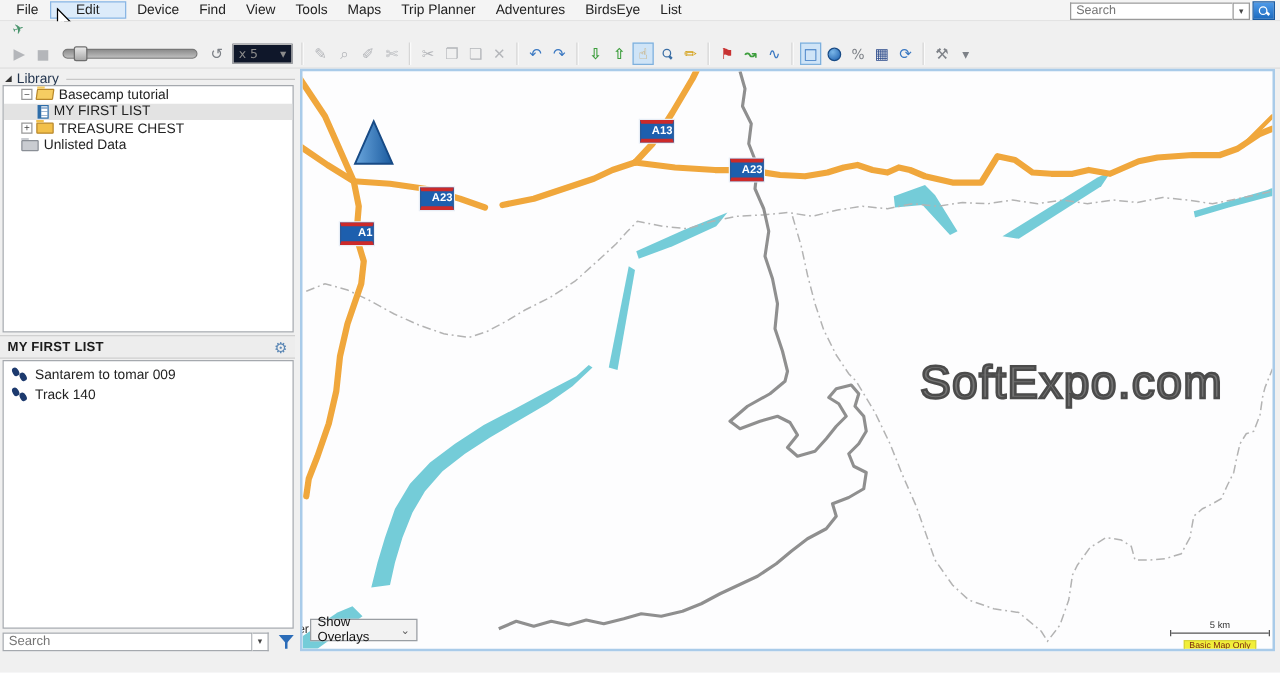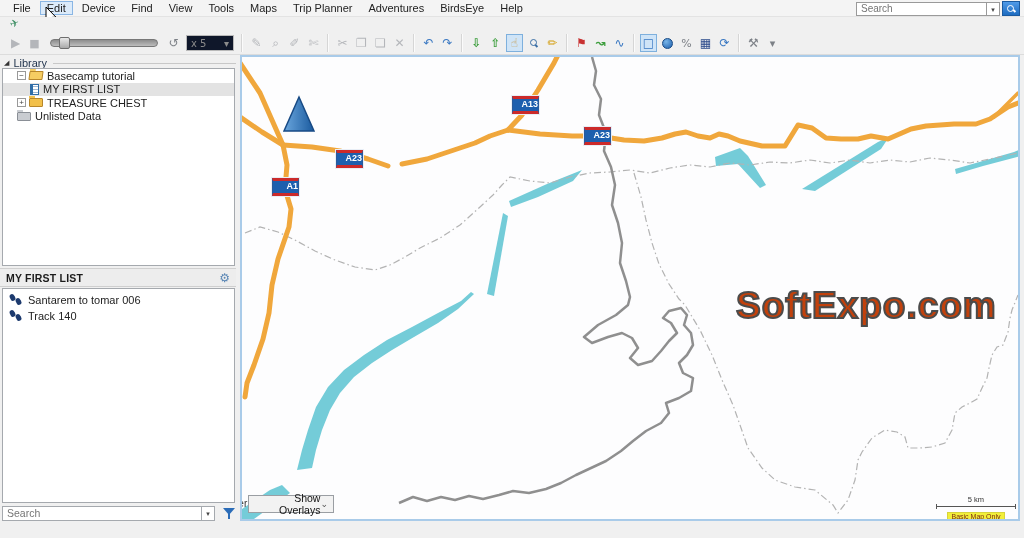--- a/index.html
+++ b/index.html
@@ -2,21 +2,21 @@
 <html><head>
 <meta charset="utf-8">
 <style>
   * { margin:0; padding:0; box-sizing:border-box; }
   html,body { width:1024px; height:538px; overflow:hidden; }
   body { font-family:"Liberation Sans", sans-serif; font-size:11px; background:#f0f0f0; position:relative; color:#222; }
 
   
   .menubar { position:absolute; left:0; top:0; width:1024px; height:17px; background:#f4f4f4; border-bottom:1px solid #e3e3e3; display:flex; align-items:center; padding-left:6px; }
   .menu-item { padding:1px 7px; margin-right:2px; cursor:default; }
-  .menu-item.active { background:#dcebfa; border:1px solid #8ab6e4; padding:0 6px; }
+  .menu-item.active { background:#dcebfa; border:1px solid #8ab6e4; padding:0 20px; }
   .top-search { position:absolute; right:4px; top:1px; display:flex; align-items:center; }
   .top-search input { width:130px; height:14px; border:1px solid #9a9a9a; border-right:none; font-size:10px; padding:0 4px; font-family:"Liberation Sans",sans-serif; }
   .top-search .caret-box { width:14px; height:14px; border:1px solid #9a9a9a; background:#fff; font-size:7px; color:#444; text-align:center; line-height:13px; }
   .search-btn { width:18px; height:15px; margin-left:2px; background:linear-gradient(#4f9ae8,#1e6cc0); border:1px solid #1a5aa0; display:flex; align-items:center; justify-content:center; }
   .mag { position:relative; width:8px; height:8px; display:inline-block; }
   .mag::before { content:""; position:absolute; left:0; top:0; width:5px; height:5px; border:1.5px solid #fff; border-radius:50%; }
   .mag::after { content:""; position:absolute; left:5.5px; top:5.5px; width:3px; height:1.6px; background:#fff; transform:rotate(45deg); }
   .mag.dark::before { border-color:#3a6ea5; } .mag.dark::after { background:#3a6ea5; }
 
   
@@ -74,22 +74,22 @@
   .bottom-search { position:absolute; left:2px; top:450px; width:236px; height:16px; display:flex; align-items:center; }
   .bottom-search input { width:200px; height:15px; border:1px solid #a5a9ae; font-size:10.5px; padding:0 4px; font-family:"Liberation Sans",sans-serif; }
   .bottom-search .caret-box { width:13px; height:15px; background:#fff; border:1px solid #a5a9ae; border-left:none; font-size:7px; text-align:center; line-height:14px; color:#444; }
   .funnel { position:relative; width:14px; height:13px; margin-left:7px; }
   .funnel::before { content:""; position:absolute; left:1px; top:1px; border-left:6px solid transparent; border-right:6px solid transparent; border-top:7px solid #2b6cb8; }
   .funnel::after { content:""; position:absolute; left:5.5px; top:6px; width:2px; height:6px; background:#2b6cb8; }
 
   
   .maparea { position:absolute; left:240px; top:55px; width:780px; height:466px; border:2px solid #a9cbe9; background:#fdfdfe; overflow:hidden; }
   .shield { position:absolute; width:27px; height:18px; background:#1d5fae; border:1px solid #2a5a9a; border-top:3px solid #cc2a2a; border-bottom:3px solid #cc2a2a; color:#fff; font-size:9px; font-weight:bold; text-align:right; line-height:10px; font-family:"Liberation Sans",sans-serif; box-shadow:0 0 0 1px #e8eef6; }
-  .watermark { position:absolute; left:494px; top:228px; font-size:37px; font-weight:bold; color:#c2410c; -webkit-text-stroke:2px #4b4b4b; text-shadow:0 0 1px #555; letter-spacing:1px; }
-  .overlay-dd { position:absolute; left:6px; top:438px; width:86px; height:18px; background:#f2f2f2; border:1px solid #9a9ea3; display:flex; align-items:center; justify-content:space-between; padding:0 5px; font-size:10.5px; color:#111;text-align:right; }
+  .watermark { position:absolute; left:494px; top:228px; font-size:37px; font-weight:normal; color:#737373; -webkit-text-stroke:2px #4b4b4b; text-shadow:0 0 1px #555; letter-spacing:1px; }
+  .overlay-dd { position:absolute; left:6px; top:438px; width:86px; height:18px; background:#f2f2f2; border:1px solid #9a9ea3; display:flex; align-items:center; justify-content:space-between; padding:0 5px; font-size:10.5px; color:#111; }
   .overlay-dd .chev { font-size:9px; color:#555; }
   .partial-label { position:absolute; left:-7px; top:441px; font-size:10px; color:#333; }
   .scalebar { position:absolute; left:694px; top:438px; width:80px; text-align:center; }
   .scalebar .dist { font-size:7.5px; color:#333; }
   .scalebar .bar { position:relative; height:5px; border-left:1px solid #555; border-right:1px solid #555; }
   .scalebar .bar::after { content:""; position:absolute; left:0; right:0; top:2px; border-top:1px solid #555; }
   .scalebar .mode { display:inline-block; margin-top:1px; background:#f2ef39; color:#7a2a12; font-size:7px; padding:0 3px; border:1px solid #d8d43a; }
 
   .cursor-svg { position:absolute; left:44px; top:6px; }
 </style>
@@ -100,21 +100,21 @@
   <span class="menu-item">File</span>
   <span class="menu-item active">Edit</span>
   <span class="menu-item">Device</span>
   <span class="menu-item">Find</span>
   <span class="menu-item">View</span>
   <span class="menu-item">Tools</span>
   <span class="menu-item">Maps</span>
   <span class="menu-item">Trip Planner</span>
   <span class="menu-item">Adventures</span>
   <span class="menu-item">BirdsEye</span>
-  <span class="menu-item">Help</span>
+  <span class="menu-item">List</span>
   <div class="top-search">
     <input placeholder="Search" style="">
     <span class="caret-box">▾</span>
     <span class="search-btn">
         <span class="mag"></span>
       </span>
   </div>
 </div>
 <svg class="cursor-svg" width="14" height="20">
   <path d="M2,1 L2,15 L5.4,12 L7.4,17 L9.8,16 L7.8,11.4 L12,11.2 Z" fill="#fff" stroke="#000" stroke-width="1"></path>
@@ -206,21 +206,21 @@
   </div>
 
   <div class="list-header">
     <b>MY FIRST LIST</b>
     <span class="gear">⚙</span>
   </div>
 
   <div class="listbox">
     <div class="lrow" style="margin-top:3px;">
       <span class="foot"></span>
-      <span>Santarem to tomar 006</span>
+      <span>Santarem to tomar 009</span>
     </div>
     <div class="lrow">
       <span class="foot"></span>
       <span>Track 140</span>
     </div>
   </div>
 
   <div class="bottom-search">
     <input placeholder="Search" style="">
     <span class="caret-box">▾</span>

